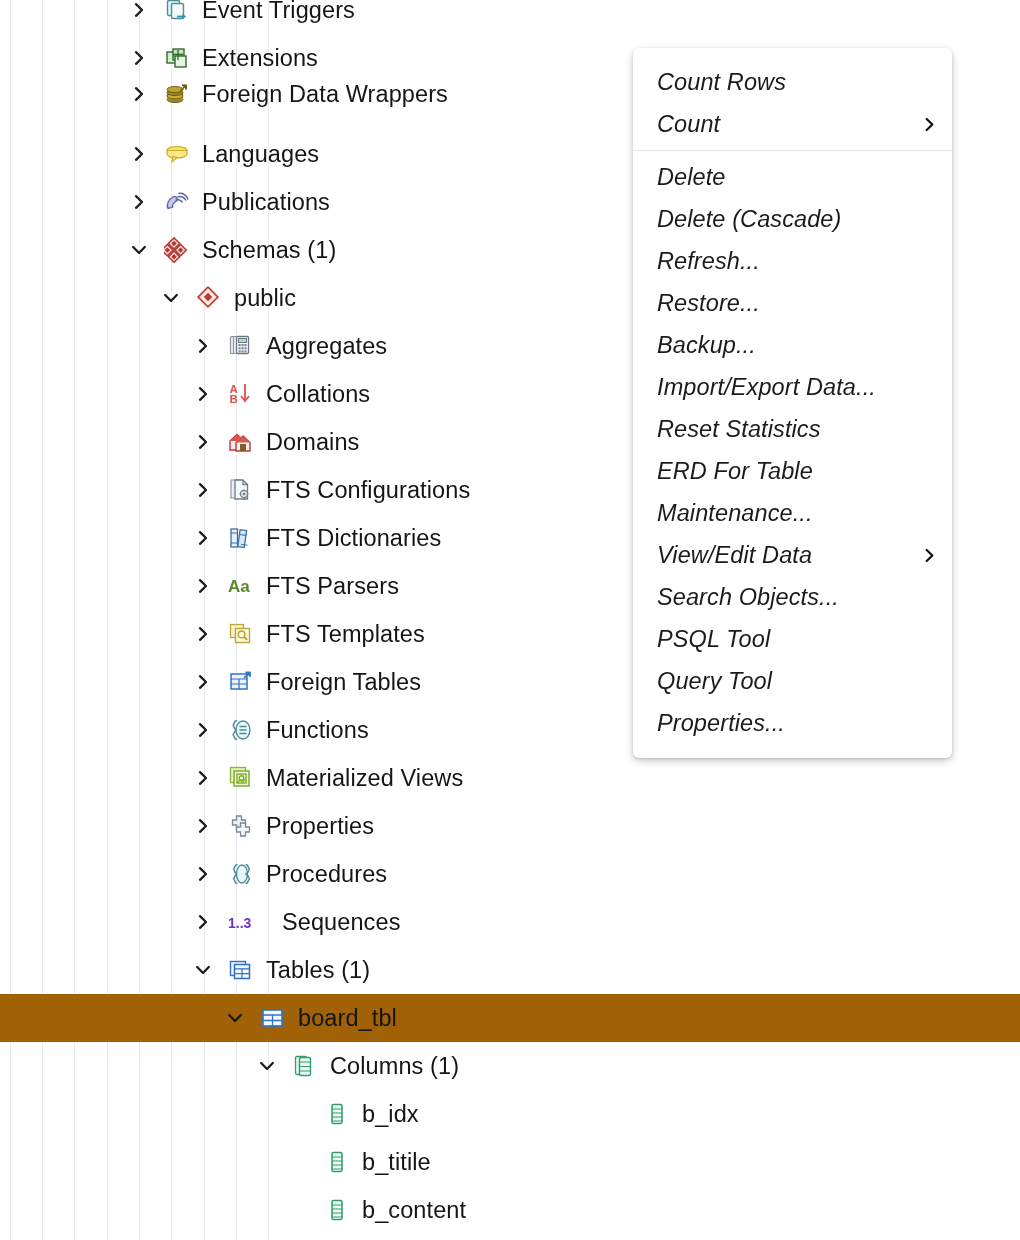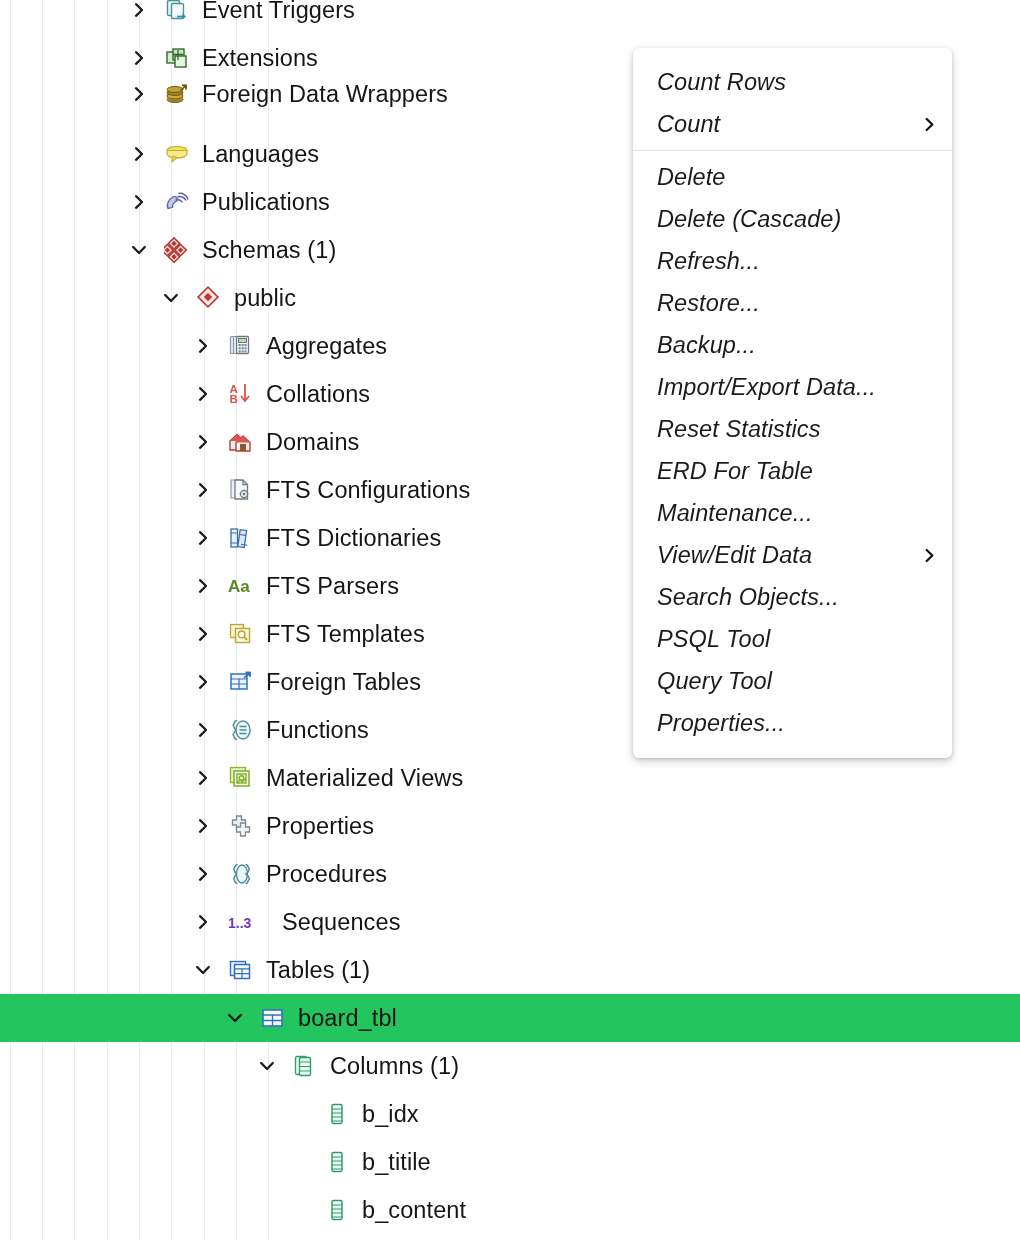--- a/index.html
+++ b/index.html
@@ -36,21 +36,21 @@
 
   .row {
     position: absolute;
     left: 0;
     width: 1020px;
     height: 48px;
     display: flex;
     align-items: center;
     box-sizing: border-box;
   }
-  .row.selected { background: #22c55e; }
+  .row.selected { background: #a16207; }
 
   .twisty {
     position: absolute;
     width: 22px; height: 22px;
     display: flex; align-items: center; justify-content: center;
     color: #1c1c1c;
   }
   .twisty svg { display: block; }
 
   .ico {

